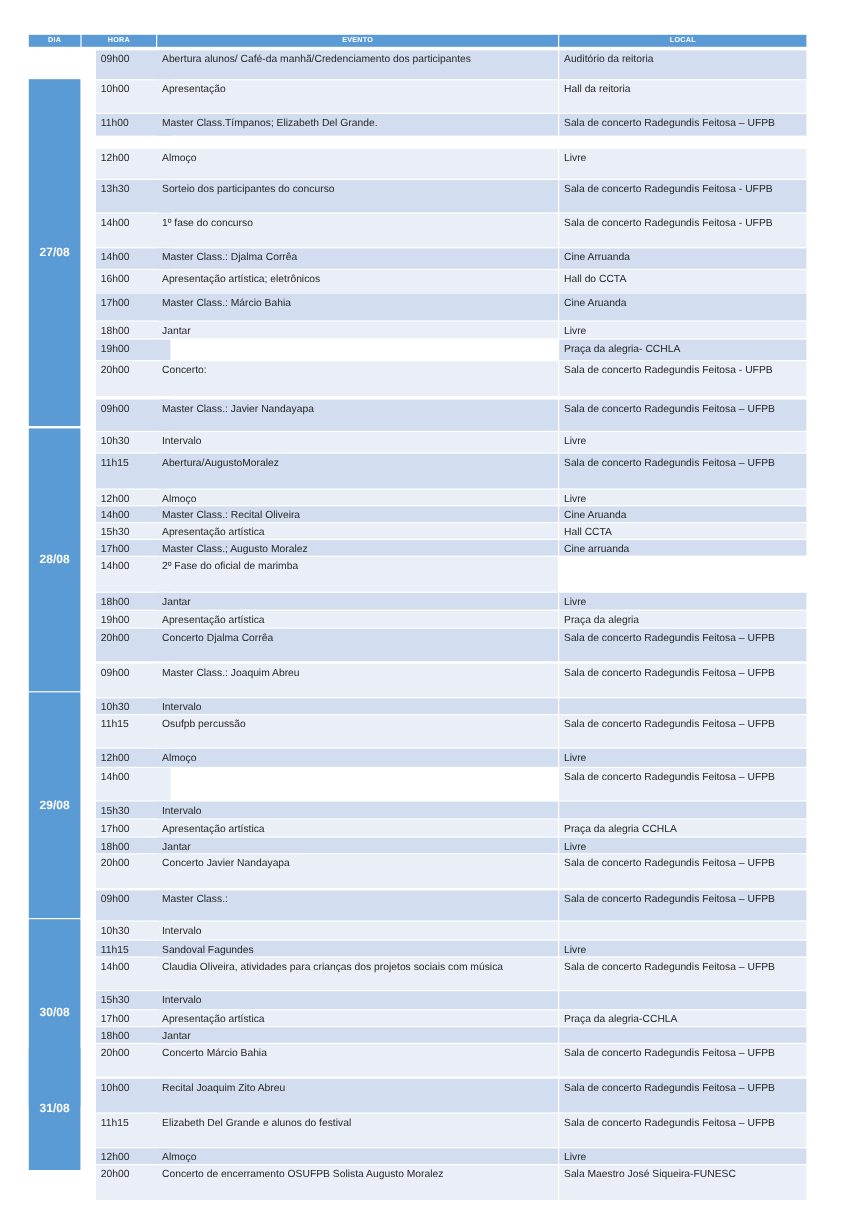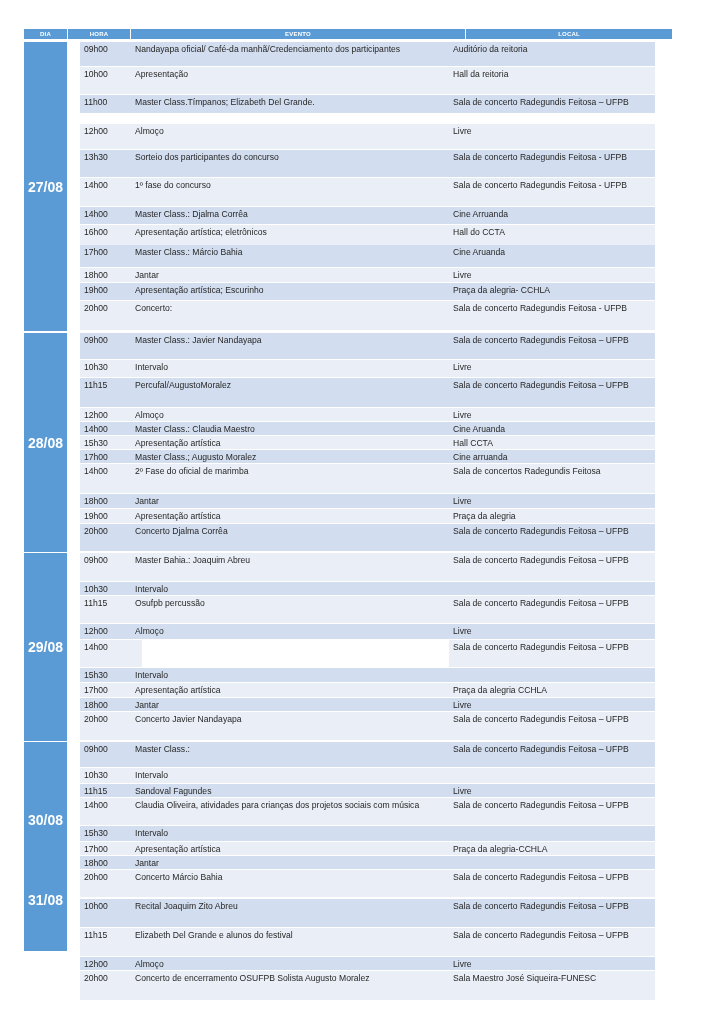--- a/index.html
+++ b/index.html
@@ -2,44 +2,44 @@
 <html><head>
 <meta charset="utf-8">
 <style>
   html, body { margin: 0; padding: 0; background: #ffffff; }
   body { width: 708px; height: 1024px; position: relative; overflow: hidden;
          font-family: "Liberation Sans", "DejaVu Sans", sans-serif; color: #262626; }
   #sched { position: absolute; left: 24px; top: 29px; width: 648px; }
   .hdr { position: absolute; top: 0; height: 10px; background: #5b9bd5; color: #ffffff;
          font-size: 6px; font-weight: bold; text-align: center; line-height: 10px; letter-spacing: 0.2px; }
   .day { position: absolute; left: 0; width: 43px; background: #5b9bd5; color: #ffffff;
-         font-size: 14px; font-weight: bold; display: flex; align-items: center; justify-content: center; }
+         font-size: 10px; font-weight: bold; display: flex; align-items: center; justify-content: center; margin-top: 24px; }
   .row { position: absolute; left: 44px; width: 604px; }
   .row .c { position: absolute; top: 0; bottom: 0; padding: 2px 0 0 4px; font-size: 8.6px;
             line-height: 11px; white-space: nowrap; overflow: hidden; box-sizing: border-box; }
   .row .c.h { left: 0; width: 62px; margin-left: 12px; }
   .row .c.e { left: 63px; width: 334px; }
-  .row .c.l { left: 381px; width: 206px; }
+  .row .c.l { left: 398px; width: 206px; }
   .dark .c { background: #d2deef; }
   .light .c { background: #eaeff7; }
   .row { border-bottom: 1px solid #ffffff; box-sizing: border-box; }
 </style>
 </head>
 <body>
 
 <div id="sched">
   <div class="hdr" style="left:0;width:43px">DIA</div>
   <div class="hdr" style="left:44px;width:62px">HORA</div>
   <div class="hdr" style="left:107px;width:334px">EVENTO</div>
   <div class="hdr" style="left:442px;width:206px">LOCAL</div>
   <div id="body-rows">
       <div class="day" style="top: 13px; height: 289px;">27/08</div>
       <div class="row dark" style="top: 13px; height: 25px;">
         <div class="c h">09h00</div>
-        <div class="c e">Nandayapa oficial/ Café-da manhã/Credenciamento dos participantes</div>
+        <div class="c e">Abertura alunos/ Café-da manhã/Credenciamento dos participantes</div>
         <div class="c l">Auditório da reitoria</div>
       </div>
       <div class="row light" style="top: 38px; height: 28px;">
         <div class="c h">10h00</div>
         <div class="c e">Apresentação</div>
         <div class="c l">Hall da reitoria</div>
       </div>
       <div class="row dark" style="top: 66px; height: 19px;">
         <div class="c h">11h00</div>
         <div class="c e">Master Class.Tímpanos; Elizabeth Del Grande.</div>
@@ -75,88 +75,86 @@
         <div class="c e">Master Class.: Márcio Bahia</div>
         <div class="c l">Cine Aruanda</div>
       </div>
       <div class="row light" style="top: 239px; height: 15px;">
         <div class="c h">18h00</div>
         <div class="c e">Jantar</div>
         <div class="c l">Livre</div>
       </div>
       <div class="row dark" style="top: 254px; height: 18px;">
         <div class="c h">19h00</div>
-        <div class="c e">Apresentação artística; Escurinho</div>
         <div class="c l">Praça da alegria- CCHLA</div>
       </div>
       <div class="row light" style="top: 272px; height: 30px;">
         <div class="c h">20h00</div>
         <div class="c e">Concerto:</div>
         <div class="c l">Sala de concerto Radegundis Feitosa - UFPB</div>
       </div>
       <div class="day" style="top: 304px; height: 219px;">28/08</div>
       <div class="row dark" style="top: 304px; height: 27px;">
         <div class="c h">09h00</div>
         <div class="c e">Master Class.: Javier Nandayapa</div>
         <div class="c l">Sala de concerto Radegundis Feitosa – UFPB</div>
       </div>
       <div class="row light" style="top: 331px; height: 18px;">
         <div class="c h">10h30</div>
         <div class="c e">Intervalo</div>
         <div class="c l">Livre</div>
       </div>
       <div class="row dark" style="top: 349px; height: 30px;">
         <div class="c h">11h15</div>
-        <div class="c e">Percufal/AugustoMoralez</div>
+        <div class="c e">Abertura/AugustoMoralez</div>
         <div class="c l">Sala de concerto Radegundis Feitosa – UFPB</div>
       </div>
       <div class="row light" style="top: 379px; height: 14px;">
         <div class="c h">12h00</div>
         <div class="c e">Almoço</div>
         <div class="c l">Livre</div>
       </div>
       <div class="row dark" style="top: 393px; height: 14px;">
         <div class="c h">14h00</div>
-        <div class="c e">Master Class.: Claudia Maestro</div>
+        <div class="c e">Master Class.: Recital Oliveira</div>
         <div class="c l">Cine Aruanda</div>
       </div>
       <div class="row light" style="top: 407px; height: 14px;">
         <div class="c h">15h30</div>
         <div class="c e">Apresentação artística</div>
         <div class="c l">Hall CCTA</div>
       </div>
       <div class="row dark" style="top: 421px; height: 14px;">
         <div class="c h">17h00</div>
         <div class="c e">Master Class.; Augusto Moralez</div>
         <div class="c l">Cine arruanda</div>
       </div>
       <div class="row light" style="top: 435px; height: 30px;">
         <div class="c h">14h00</div>
         <div class="c e">2º Fase do oficial de marimba</div>
-        <div class="c l">Sala de concertos Radegundis Feitosa</div>
       </div>
       <div class="row dark" style="top: 465px; height: 15px;">
         <div class="c h">18h00</div>
         <div class="c e">Jantar</div>
         <div class="c l">Livre</div>
       </div>
       <div class="row light" style="top: 480px; height: 15px;">
         <div class="c h">19h00</div>
         <div class="c e">Apresentação artística</div>
         <div class="c l">Praça da alegria</div>
       </div>
       <div class="row dark" style="top: 495px; height: 28px;">
         <div class="c h">20h00</div>
         <div class="c e">Concerto Djalma Corrêa</div>
         <div class="c l">Sala de concerto Radegundis Feitosa – UFPB</div>
       </div>
       <div class="day" style="top: 524px; height: 188px;">29/08</div>
       <div class="row light" style="top: 524px; height: 29px;">
         <div class="c h">09h00</div>
-        <div class="c e">Master Bahia.: Joaquim Abreu</div>
+        <div class="c e">Master Class.: Joaquim Abreu</div>
         <div class="c l">Sala de concerto Radegundis Feitosa – UFPB</div>
       </div>
       <div class="row dark" style="top: 553px; height: 14px;">
         <div class="c h">10h30</div>
         <div class="c e">Intervalo</div>
         <div class="c l"></div>
       </div>
       <div class="row light" style="top: 567px; height: 28px;">
         <div class="c h">11h15</div>
         <div class="c e">Osufpb percussão</div>

